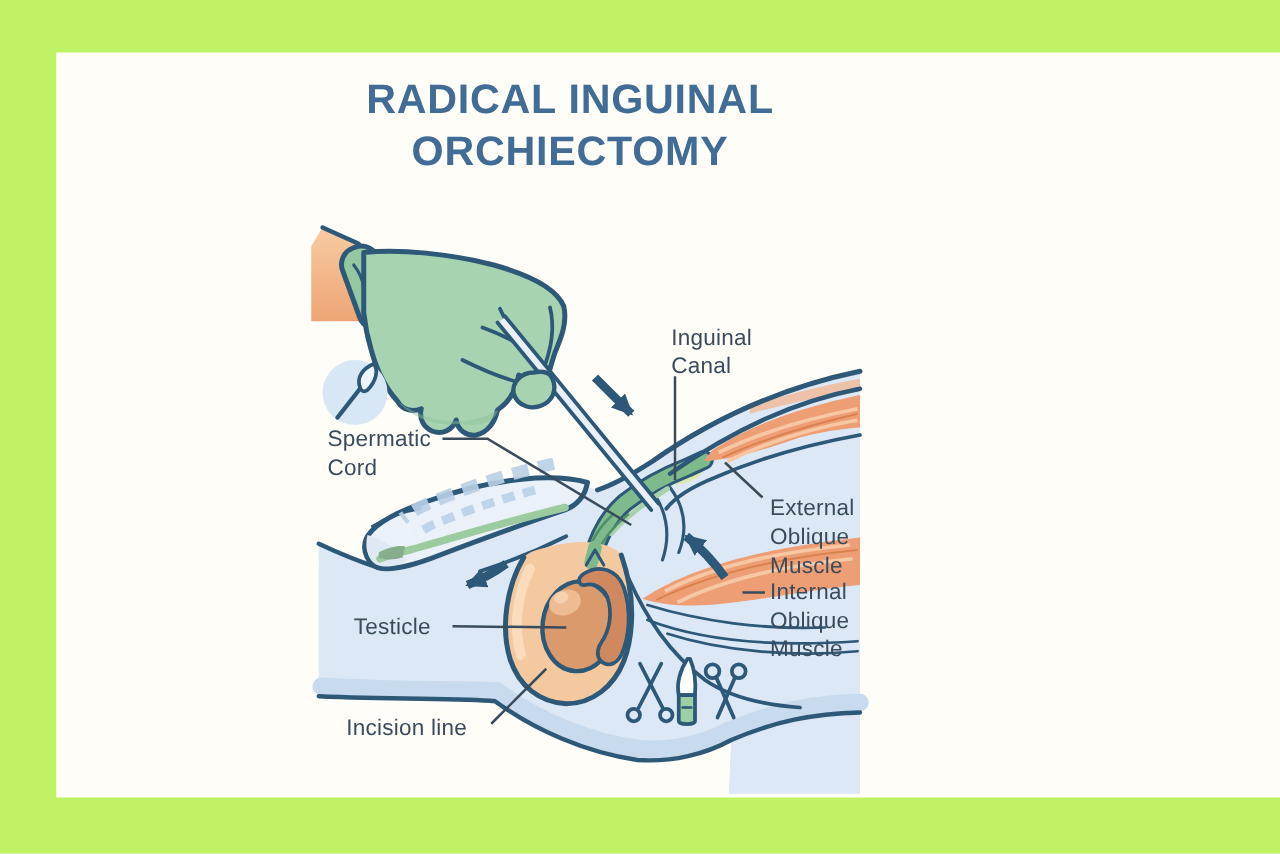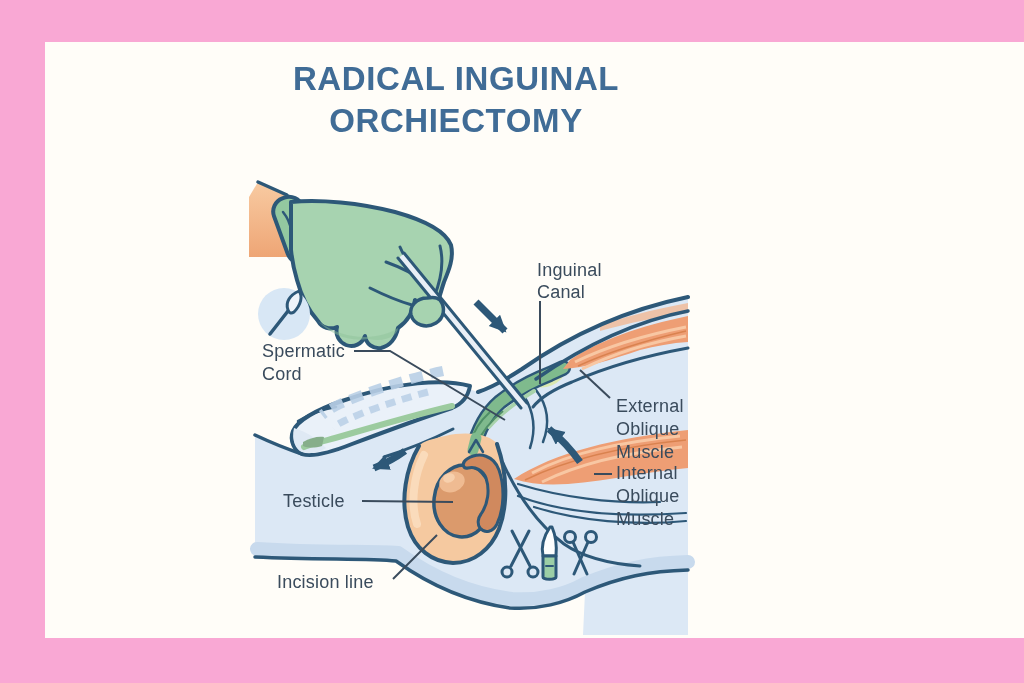--- a/index.html
+++ b/index.html
@@ -1,16 +1,16 @@
 <!DOCTYPE html>
 <html><head>
 <meta charset="utf-8">
 <style>
   html,body{margin:0;padding:0;background:#ffffff;}
-  .stage{position:relative;width:1024px;height:683px;background:#f9a8d4;overflow:hidden;
+  .stage{position:relative;width:1024px;height:683px;background:#bef264;overflow:hidden;
          font-family:"Liberation Sans","DejaVu Sans",sans-serif;}
   .page{position:absolute;left:45px;top:42px;width:979px;height:596px;background:#fffdf8;}
   .title-wrap{position:absolute;left:230px;top:58px;width:452px;text-align:center;}
   .title-wrap h1{margin:0;font-size:33px;line-height:1.26;font-weight:bold;
                  letter-spacing:0.6px;color:#406c96;}
   svg.illo{position:absolute;left:0;top:0;width:1024px;height:683px;}
   svg .lbl{font-size:18px;fill:#3a4b5c;font-weight:500;letter-spacing:0.2px;}
   svg .leader{stroke:#3a4b5c;stroke-width:2;fill:none;}
   svg .outline{stroke:#2d5878;fill:none;stroke-linecap:round;stroke-linejoin:round;}
 </style>

